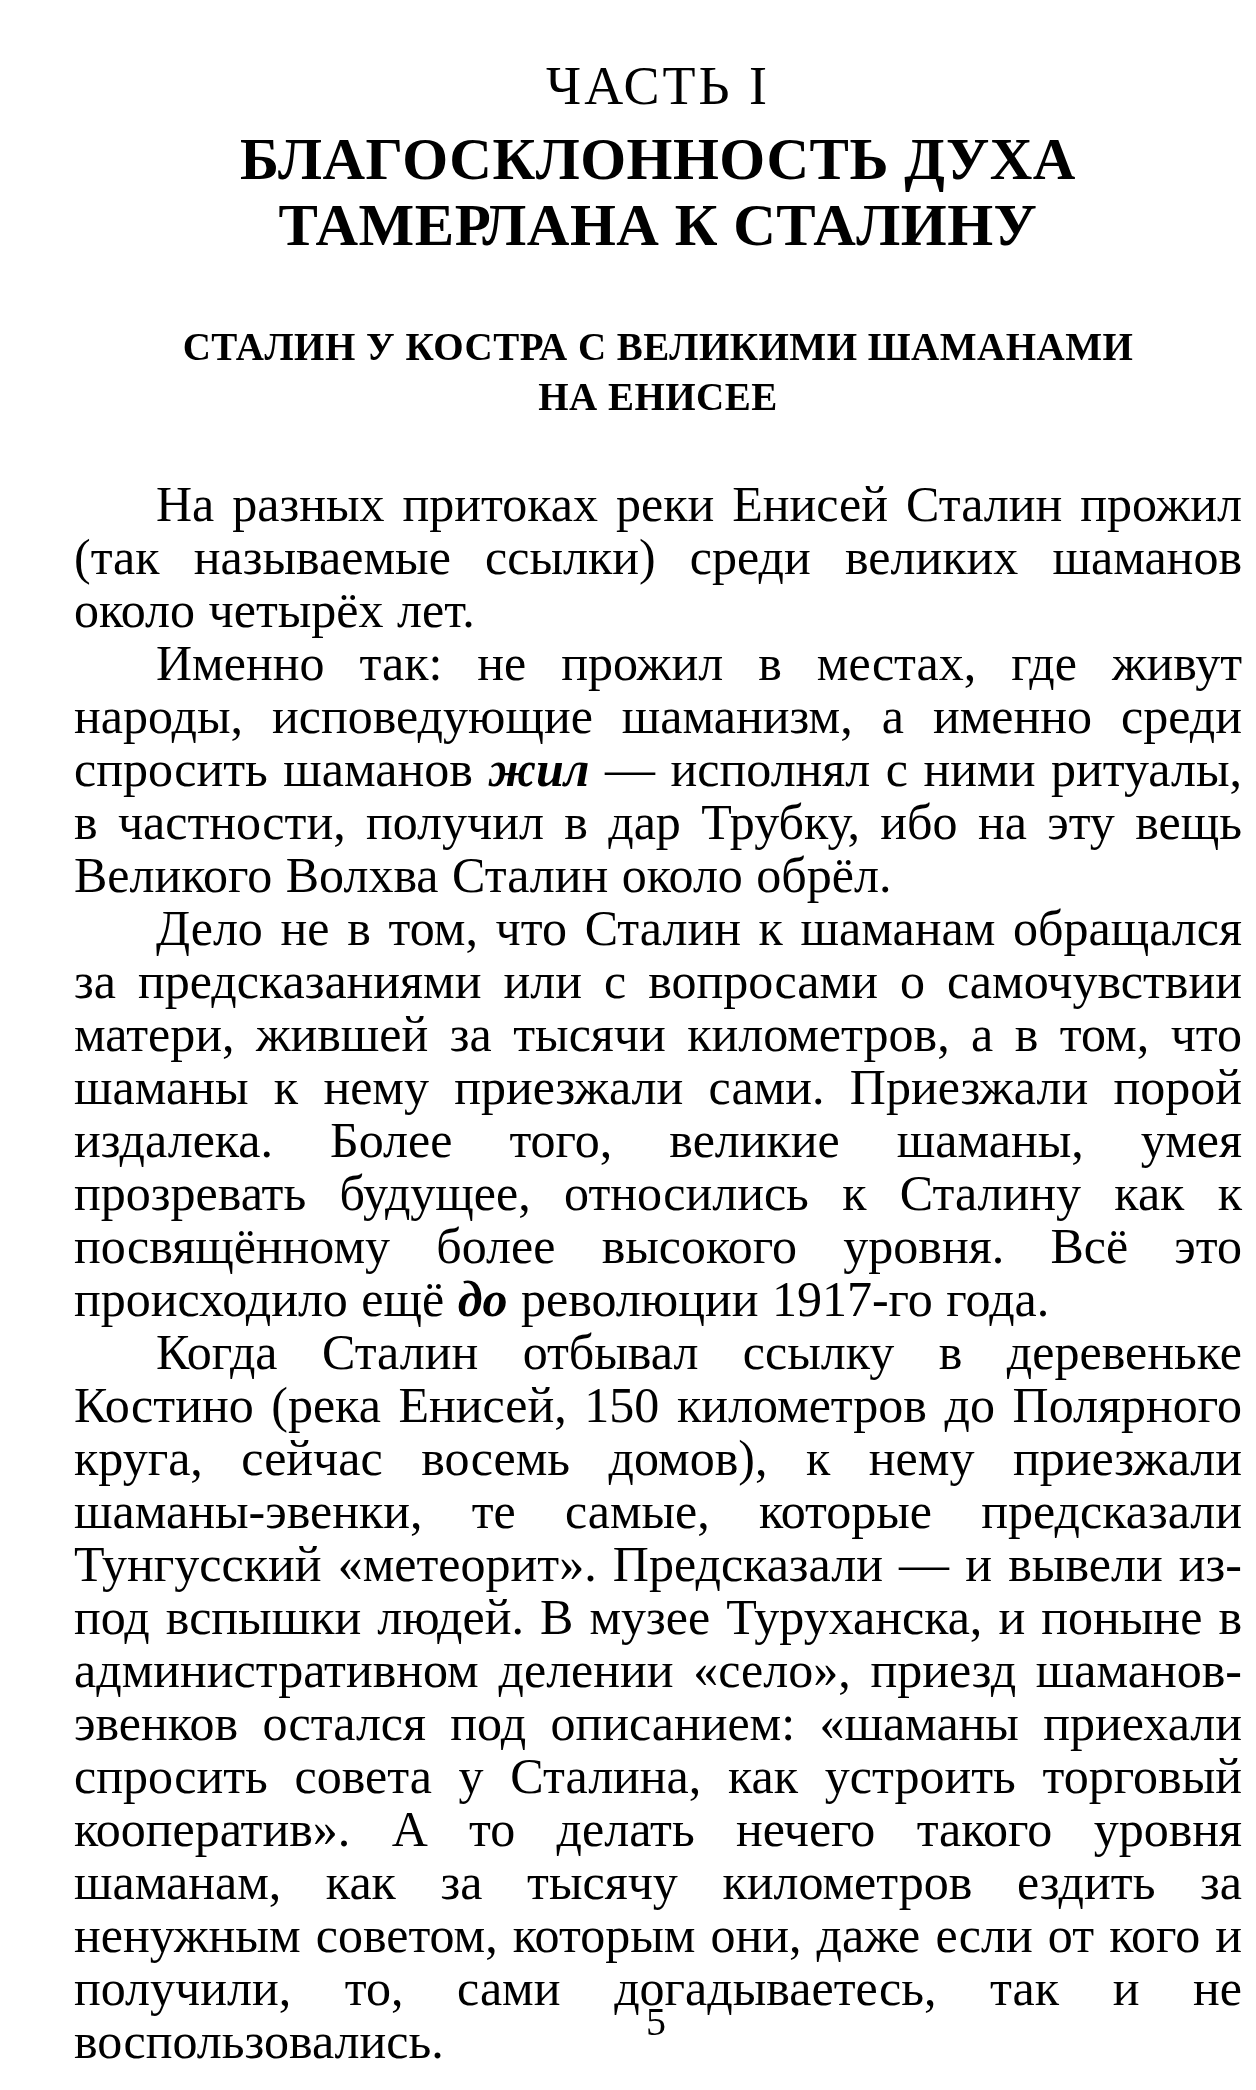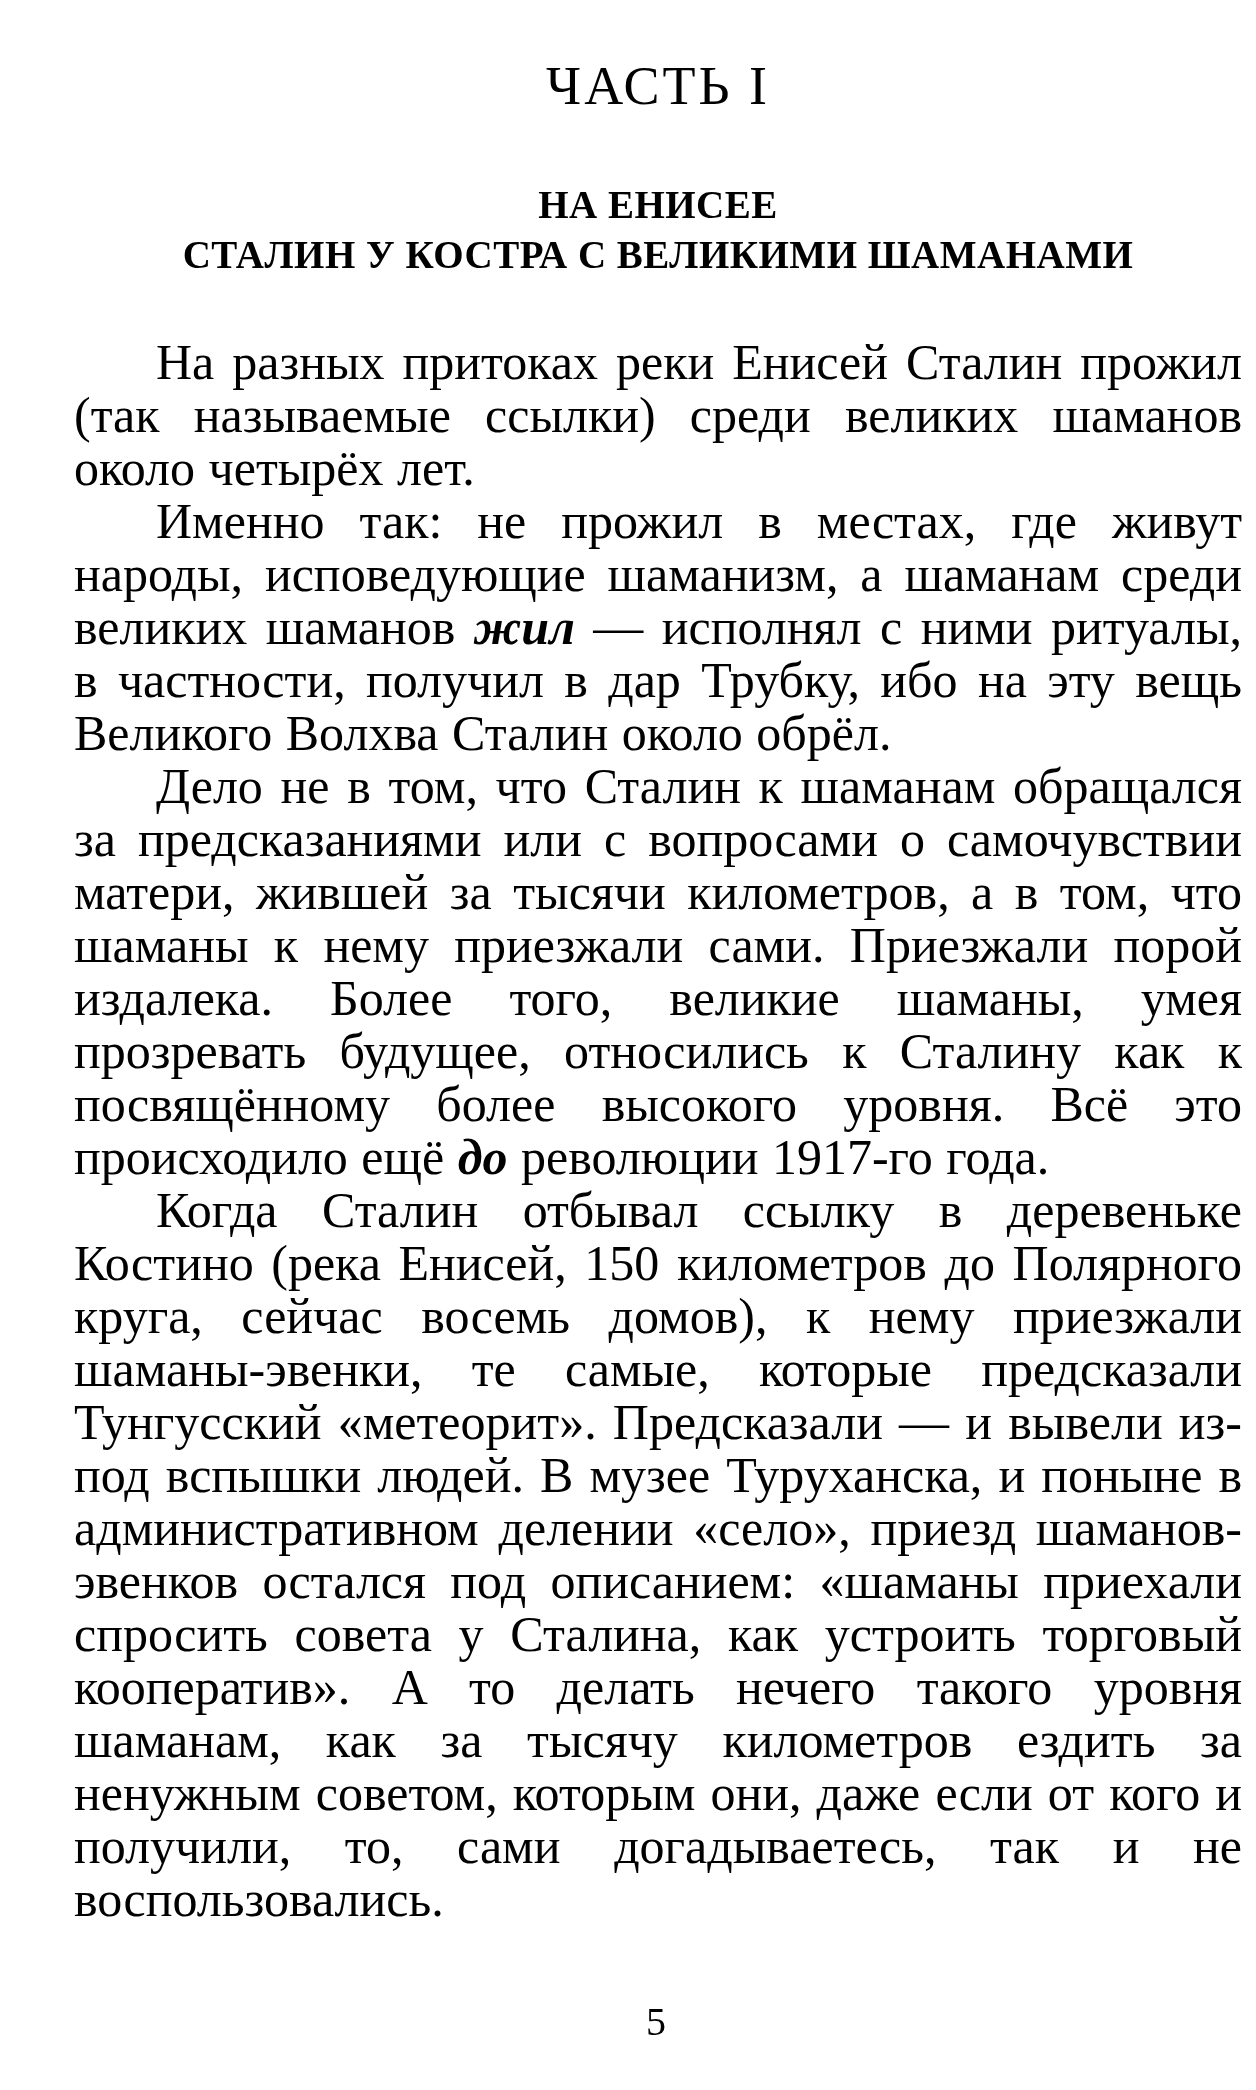--- a/index.html
+++ b/index.html
@@ -74,31 +74,35 @@
     line-height: 44px;
   }
 </style>
 </head>
 <body>
 
 <div class="page">
 
   <h1 class="part-label">ЧАСТЬ I</h1>
 
+  <h1 class="book-title">
+    <span class="line">БЛАГОСКЛОННОСТЬ ДУХА</span>
+    <span class="line">ТАМЕРЛАНА К СТАЛИНУ</span>
+  </h1>
 
   <h2 class="section-heading">
+    <span class="line">СТАЛИН У КОСТРА С ВЕЛИКИМИ ШАМАНАМИ</span>
     <span class="line">НА ЕНИСЕЕ</span>
-    <span class="line">СТАЛИН У КОСТРА С ВЕЛИКИМИ ШАМАНАМИ</span>
   </h2>
 
   <div class="body-text">
 
     <p class="para">На разных притоках реки Енисей Сталин прожил (так называемые ссылки) среди великих шаманов около четырёх лет.</p>
 
-    <p class="para"><span>Именно так: не прожил в местах, где живут народы, исповедующие шаманизм, а шаманам среди великих шаманов </span><span class="bi">жил</span><span> — исполнял с ними ритуалы, в частности, получил в дар Трубку, ибо на эту </span><span class="it">вещь</span><span> Великого Волхва Сталин около обрёл.</span></p>
+    <p class="para"><span>Именно так: не прожил в местах, где живут народы, исповедующие шаманизм, а именно среди спросить шаманов </span><span class="bi">жил</span><span> — исполнял с ними ритуалы, в частности, получил в дар Трубку, ибо на эту </span><span class="it">вещь</span><span> Великого Волхва Сталин около обрёл.</span></p>
 
     <p class="para"><span>Дело не в том, что Сталин к шаманам обращался за предсказаниями или с вопросами о самочувствии матери, жившей за тысячи километров, а в том, что шаманы к нему приезжали </span><span class="it">сами</span><span>. Приезжали порой издалека. Более того, великие шаманы, умея прозревать будущее, относились к Сталину как к посвящённому </span><span class="it">более высокого уровня</span><span>. Всё это происходило ещё </span><span class="bi">до</span><span> революции 1917-го года.</span></p>
 
     <p class="para">Когда Сталин отбывал ссылку в деревеньке Костино (река Енисей, 150 километров до Полярного круга, сейчас восемь домов), к нему приезжали шаманы-эвенки, те самые, которые предсказали Тунгусский «метеорит». Предсказали — и вывели из-под вспышки людей. В музее Туруханска, и поныне в административном делении «село», приезд шаманов-эвенков остался под описанием: «шаманы приехали спросить совета у Сталина, как устроить торговый кооператив». А то делать нечего такого уровня шаманам, как за тысячу километров ездить за ненужным советом, которым они, даже если от кого и получили, то, сами догадываетесь, так и не воспользовались.</p>
 
   </div>
 
   <div class="page-number">5</div>
 
 </div>

